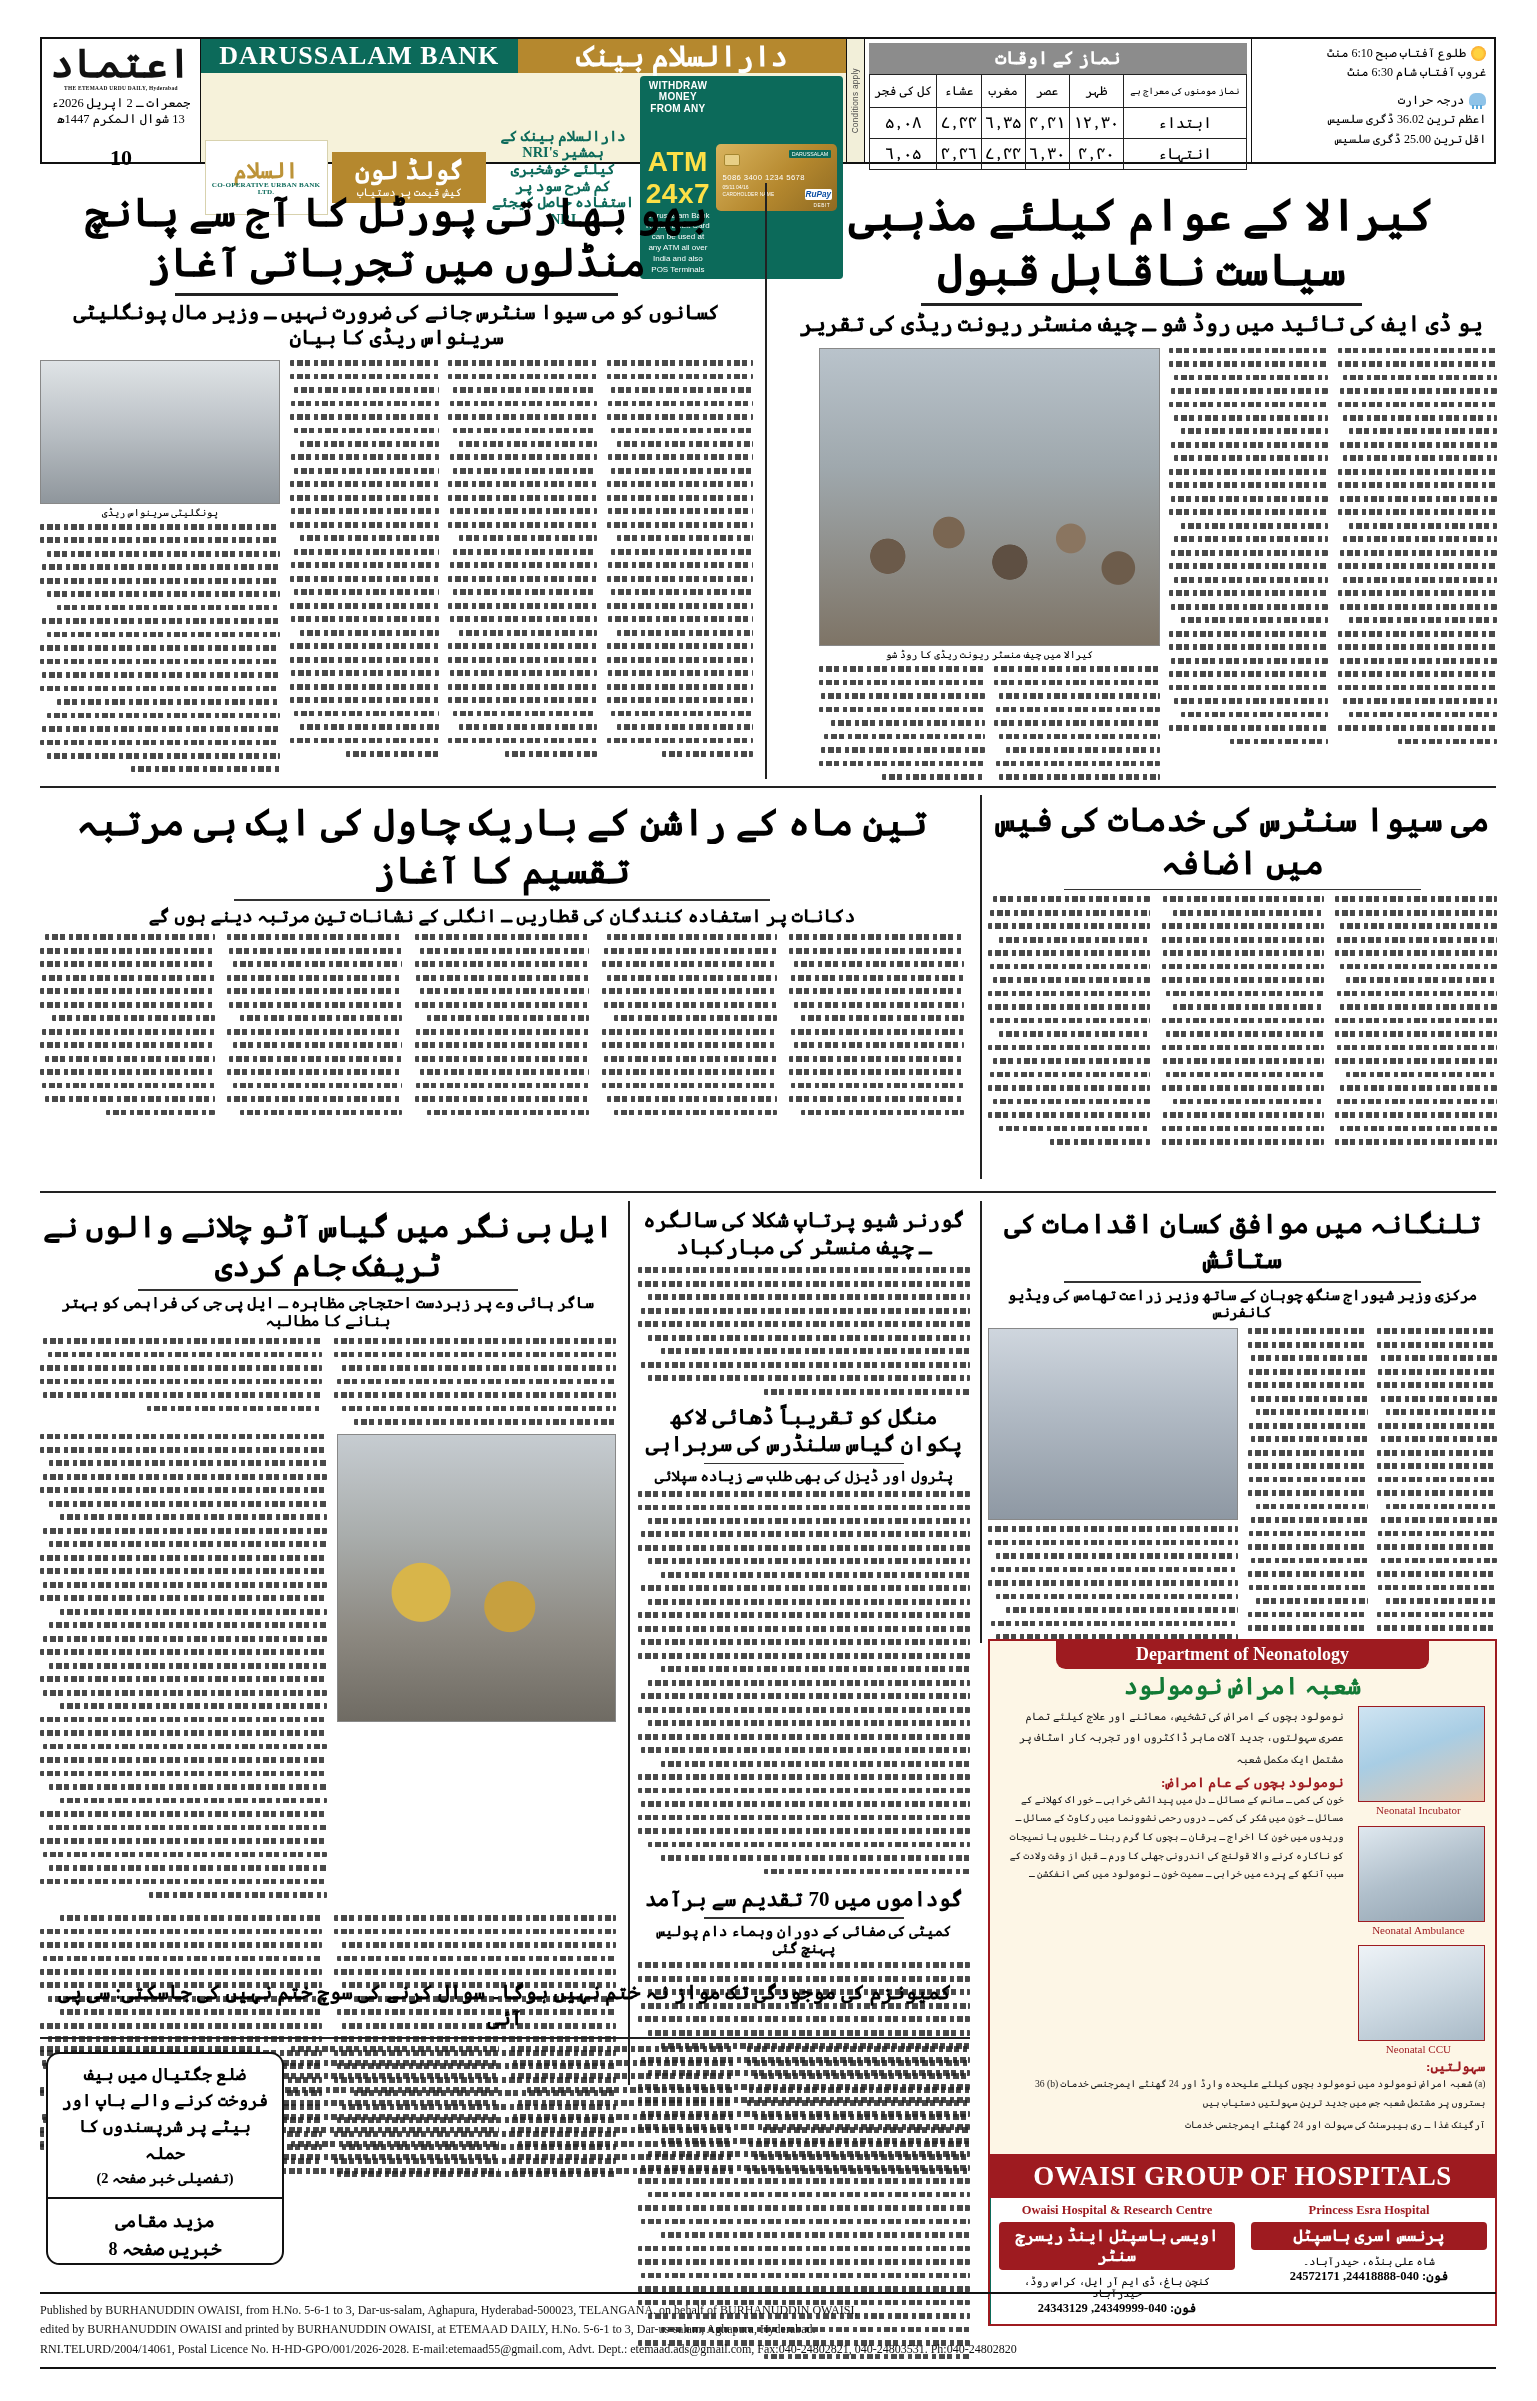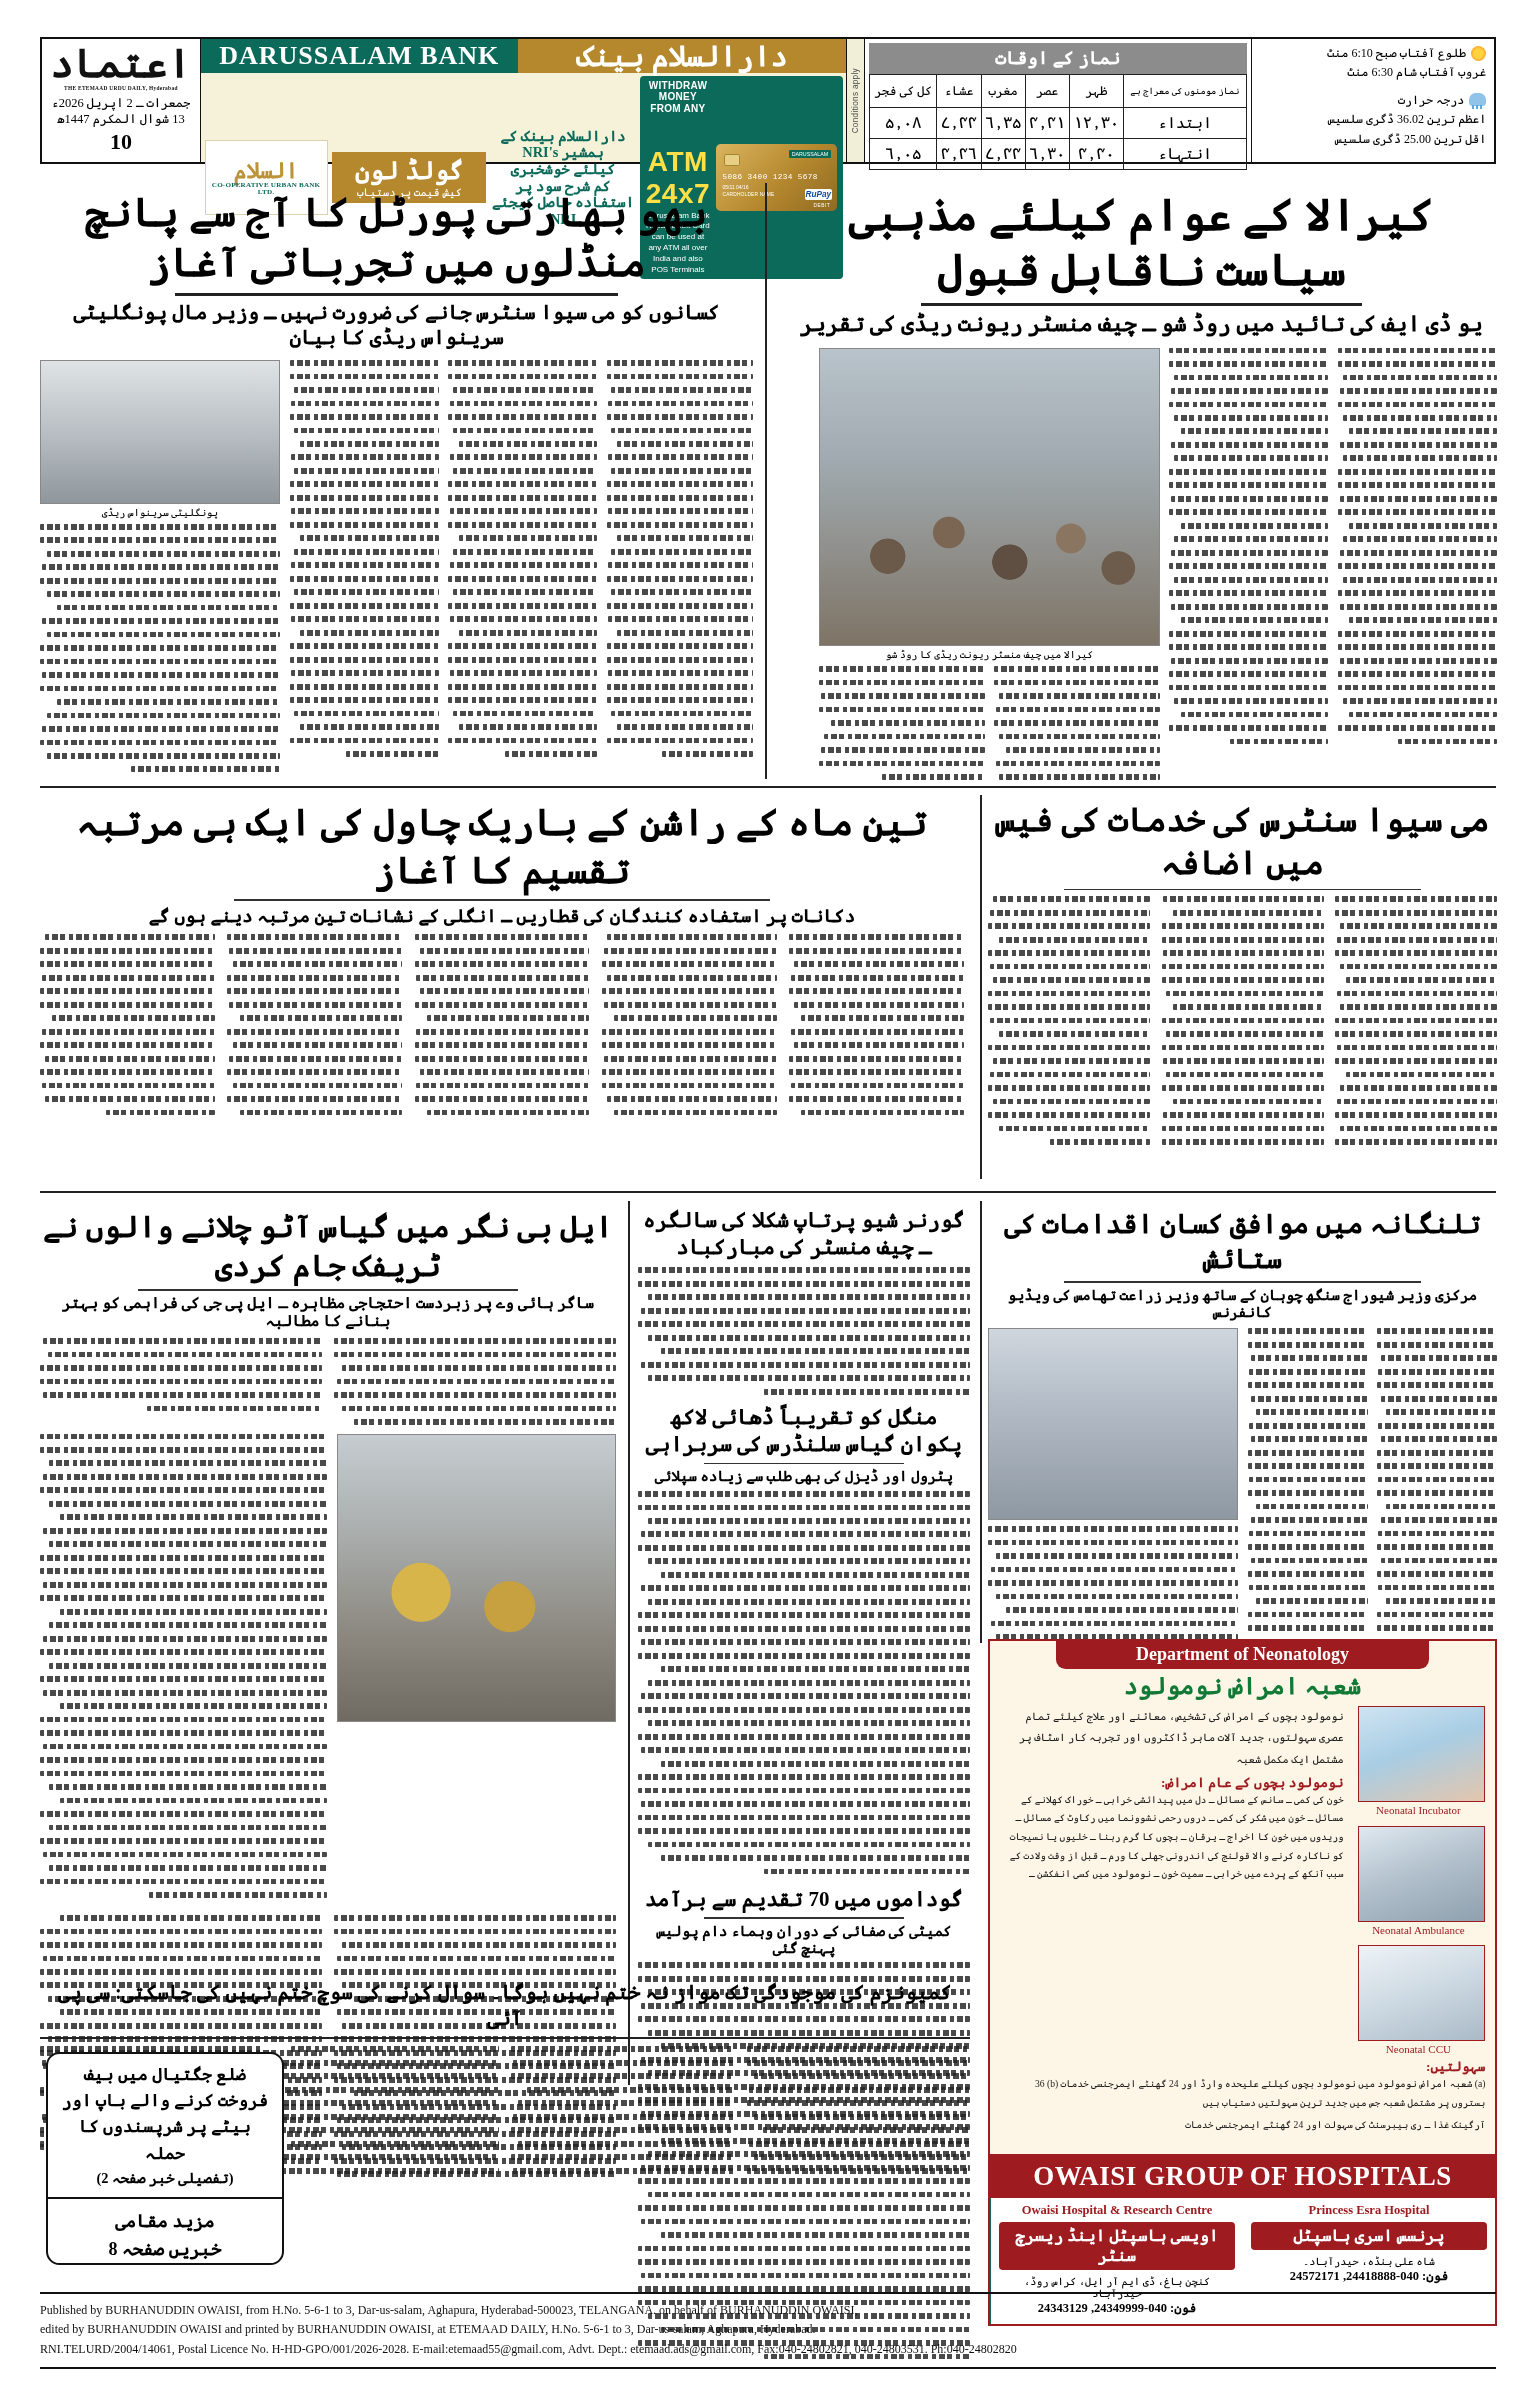--- a/index.html
+++ b/index.html
@@ -93,39 +93,39 @@
   .atm-left .a1 { font-family: "Liberation Sans", sans-serif; font-size: 10px; font-weight: bold; letter-spacing: 0.3px; }
   .atm-left .a2 { font-family: "Liberation Sans", sans-serif; font-size: 28px; font-weight: bold; color: #fde047; letter-spacing: 0.5px; margin-top: 32px; }
   .atm-left .a3 { font-family: "Liberation Sans", sans-serif; font-size: 8px; line-height: 1.35; }
   .card-img {
     width: 121px; height: 67px; border-radius: 4.8px; flex: none; position: relative;
     background: linear-gradient(135deg,#d9b45e 0%,#b5882e 55%,#8e6a22 100%);
     color: #fff; font-family: "Liberation Sans", sans-serif;
   }
   .card-img .chip { position: absolute; left: 7.7px; top: 9.6px; width: 16.3px; height: 12.5px;
                     background: #e8cf86; border-radius: 1.9px; border: 1px solid #a5862f; }
-  .card-img .cnum { position: absolute; left: 6.7px; top: 29px; font-size: 7.7px; letter-spacing: 0.4px; font-family: Liberation Mono, monospace; }
+  .card-img .cnum { position: absolute; left: 6.7px; top: 29px; font-size: 7.7px; letter-spacing: 0.4px; }
   .card-img .cexp { position: absolute; left: 6.7px; top: 40px; font-size: 5px; }
   .card-img .cname { position: absolute; left: 6.7px; top: 48px; font-size: 4.8px; letter-spacing: 0.2px; }
   .card-img .rupay { position: absolute; right: 4.8px; bottom: 11.5px; background: #fff; color: #0b4ea2;
                      font-size: 8.2px; font-weight: bold; padding: 1px 1px; border-radius: 1.9px; font-style: italic; }
   .card-img .dbt { position: absolute; right: 6.7px; bottom: 2.9px; font-size: 4.8px; letter-spacing: 0.5px; }
   .card-img .toplogo { position: absolute; right: 5.8px; top: 5.8px; font-size: 5.3px; background: #0c6a5a;
                        color: #fff; padding: 1px 2.9px; border-radius: 1px; }
 
   
   .nameplate {
     width: 169px; border-right: 1.9px solid #111; padding: 4.8px 5.8px 1.9px;
     display: flex; flex-direction: column; align-items: center; text-align: center;
   }
   .np-logo { font-size: 40px; font-weight: bold; color: #111; line-height: 1; letter-spacing: -1px; }
   .np-sub { font-size: 5.4px; font-family: "Liberation Serif", serif; letter-spacing: 0.3px;
             color: #111; direction: ltr; margin-top: 1px; font-weight: bold; }
   .np-date { font-size: 12.5px; margin-top: 3.8px; line-height: 1.3; }
-  .np-pageno { font-size: 22px; font-weight: bold; margin-top: 2px; direction: ltr; }
+  .np-pageno { font-size: 22px; font-weight: bold; margin-top: 18px; direction: ltr; }
 
   
   .hl { text-align: center; line-height: 1.25; }
   .hl-main { font-size: 44px; font-weight: bold; letter-spacing: -0.5px; }
   .hl-rule { height: 2.9px; background: #222; margin: 4.8px auto 4.8px; width: 62%; }
   .hl-sub { font-size: 22px; font-weight: bold; }
   .sec-hl { font-size: 33px; font-weight: bold; text-align: center; line-height: 1.3; }
   .sec-hl-sm { font-size: 27px; font-weight: bold; text-align: center; line-height: 1.3; }
   .sec-sub { font-size: 16.3px; font-weight: bold; text-align: center; margin-top: 2.9px; }
   .rule-thin { height: 1.9px; background: #333; margin: 3.8px auto; width: 70%; }

